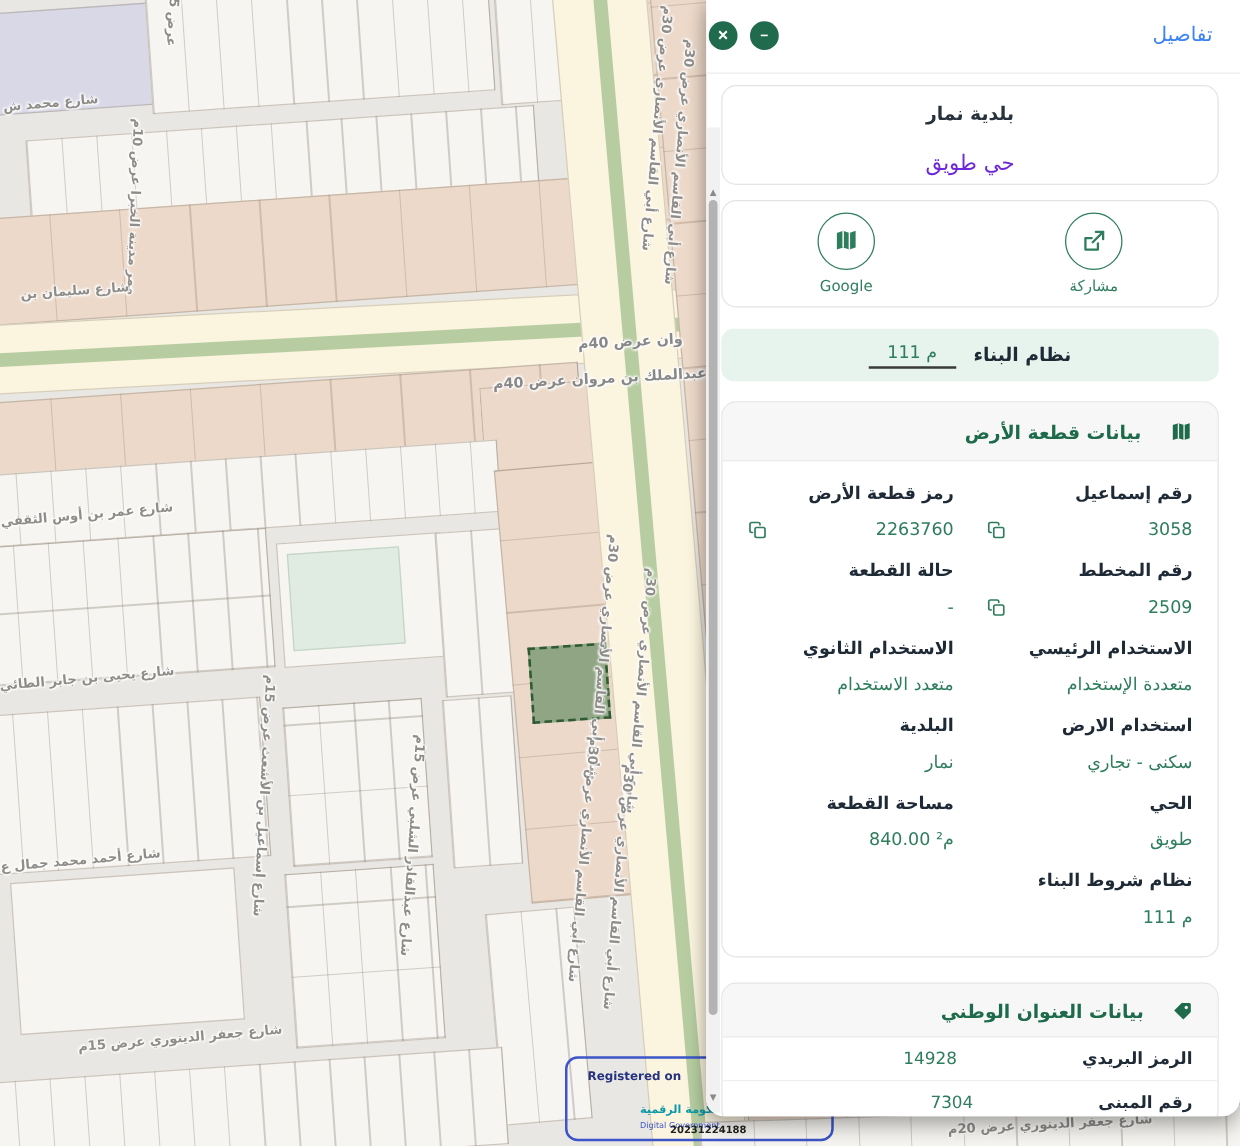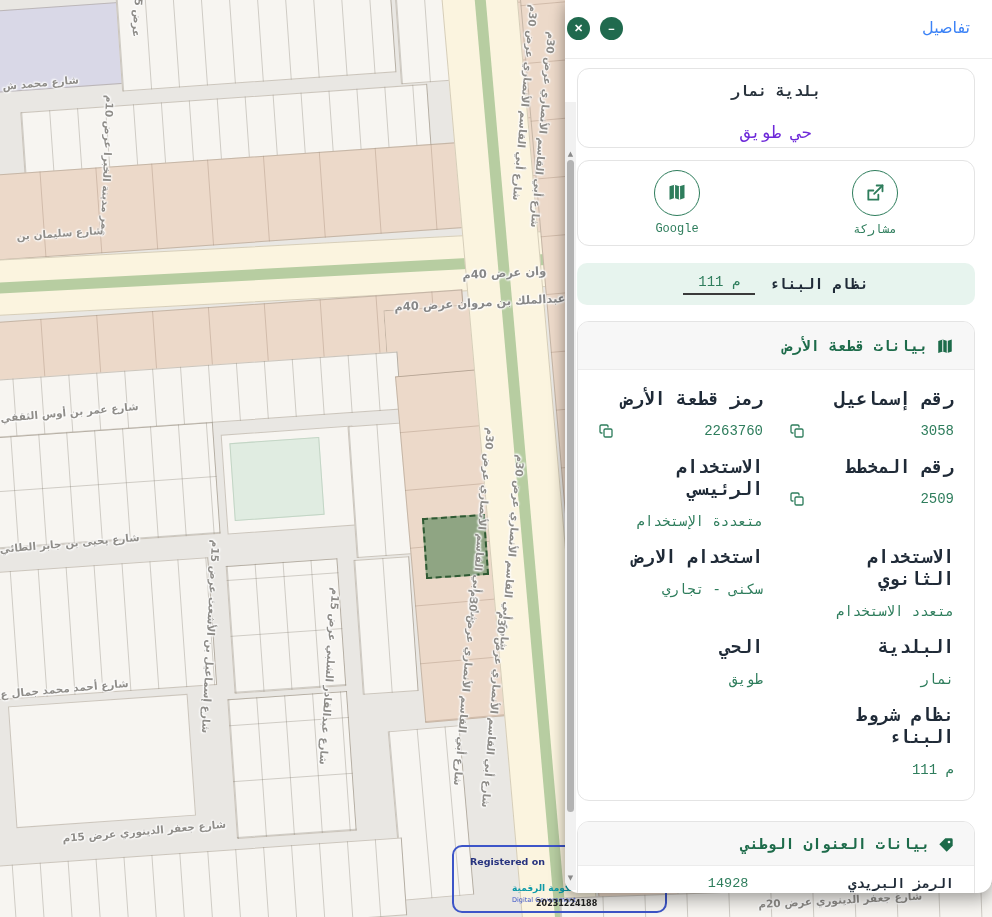--- a/index.html
+++ b/index.html
@@ -40,42 +40,42 @@
   #panel{position:absolute;left:565px;top:0;width:427px;height:893px;background:#fff;z-index:10;
          border-radius:0 0 14px 14px;box-shadow:0 8px 16px rgba(0,0,0,.28),-3px 0 10px rgba(0,0,0,.10);
          overflow:hidden;direction:rtl;}
   #panel-header{position:absolute;top:0;left:0;right:0;height:58px;border-bottom:1px solid #ececec;background:#fff;}
   #panel-title{position:absolute;right:22px;top:18px;font-size:16px;color:#3b82f6;}
   .circle-btn{position:absolute;top:17px;width:23px;height:23px;border-radius:50%;background:#206a4e;color:#fff;
               display:flex;align-items:center;justify-content:center;font-size:11px;font-weight:bold;cursor:pointer;border:none;}
   #btn-close{left:2px;}
   #btn-minimize{left:35px;}
 
-  #panel-content{position:absolute;top:58px;left:0;right:0;bottom:0;padding:8px 17px 0 12px;box-sizing:border-box;font-family:Liberation Mono, monospace;}
+  #panel-content{position:absolute;top:58px;left:0;right:0;bottom:0;padding:8px 17px 0 12px;box-sizing:border-box;}
   .card{border:1px solid #e4e4e4;border-radius:12px;background:#fff;box-sizing:border-box;}
 
   #card-location{margin-top:2px;height:80px;text-align:center;padding-top:13px;margin-bottom:12px;}
   #card-location .muni{font-size:15px;font-weight:bold;color:#28323c;}
   #card-location .dist{font-size:17px;color:#6d28d9;margin-top:21px;}
 
   #card-actions{height:86px;display:flex;flex-direction:row;margin-bottom:17px;}
   .action{flex:1;display:flex;flex-direction:column;align-items:center;justify-content:center;cursor:pointer;}
   .action .ring{width:44px;height:44px;border:1.5px solid #2e7d5c;border-radius:50%;display:flex;align-items:center;justify-content:center;}
   .action .alabel{font-size:12px;color:#2e7d5c;margin-top:6px;}
 
   #banner{height:42px;background:#e7f4ee;border-radius:10px;display:flex;align-items:center;justify-content:center;gap:14px;margin-bottom:16px;}
   #banner .blabel{font-size:15px;font-weight:bold;color:#1f2a37;}
   #banner .bvalue{font-size:14px;color:#2e7d5c;border-bottom:2px solid #3a3a3a;padding:0 15px 3px;direction:rtl;}
 
   .section{border:1px solid #e4e4e4;border-radius:12px;overflow:hidden;margin-bottom:20px;background:#fff;}
-  .sec-head{background:#f7f7f7;border-bottom:1px solid #ececec;padding:15px 20px 13px;display:flex;align-items:center;gap:8px;}
+  .sec-head{background:#f7f7f7;border-bottom:1px solid #ececec;padding:15px 20px 13px;display:flex;align-items:center;gap:23px;}
   .sec-head .st{font-size:15px;font-weight:bold;color:#1d6b4a;}
   .sec-body{padding:18px 20px 6px;display:grid;grid-template-columns:1fr 1fr;column-gap:26px;}
   .cell{margin-bottom:16px;}
-  .cell .flabel{font-size:18px;font-weight:bold;color:#1f2a37;margin-bottom:12px;}
+  .cell .flabel{font-size:14px;font-weight:bold;color:#1f2a37;margin-bottom:12px;}
   .cell .fval{display:flex;align-items:center;justify-content:space-between;min-height:18px;}
   .cell .num{font-size:14px;color:#2e7d5c;}
   .copy-ic{cursor:pointer;flex:none;}
 
   .addr-row{display:flex;align-items:center;direction:rtl;padding:9px 20px;border-top:1px solid #efefef;}
   .addr-row:first-child{border-top:none;}
   .addr-label{font-size:13.5px;font-weight:bold;color:#1f2a37;}
   .addr-val{font-size:13.5px;color:#2e7d5c;margin-right:100px;}
 
   
@@ -237,20 +237,26 @@
               <div class="flabel">رقم المخطط</div>
               <div class="fval">
                 <span class="num">2509</span>
                 <svg class="copy-ic" width="16" height="16" viewBox="0 0 24 24" fill="none" stroke="#2e7d5c" stroke-width="2" stroke-linecap="round" stroke-linejoin="round">
                   <rect x="9" y="9" width="12" height="12" rx="2"></rect>
                   <path d="M6 15 H5 a2 2 0 0 1 -2 -2 V5 a2 2 0 0 1 2 -2 h8 a2 2 0 0 1 2 2 v1"></path>
                 </svg>
               </div>
             </div>
             <div class="cell">
+              <div class="flabel">حالة القطعة</div>
+              <div class="fval">
+                <span class="num">-</span>
+              </div>
+            </div>
+            <div class="cell">
               <div class="flabel">الاستخدام الرئيسي</div>
               <div class="fval">
                 <span class="num">متعددة الإستخدام</span>
               </div>
             </div>
             <div class="cell">
               <div class="flabel">الاستخدام الثانوي</div>
               <div class="fval">
                 <span class="num">متعدد الاستخدام</span>
               </div>
@@ -264,20 +270,26 @@
             <div class="cell">
               <div class="flabel">البلدية</div>
               <div class="fval">
                 <span class="num">نمار</span>
               </div>
             </div>
             <div class="cell">
               <div class="flabel">الحي</div>
               <div class="fval">
                 <span class="num">طويق</span>
+              </div>
+            </div>
+            <div class="cell">
+              <div class="flabel">مساحة القطعة</div>
+              <div class="fval">
+                <span class="num" dir="ltr">840.00 م²</span>
               </div>
             </div>
             <div class="cell">
               <div class="flabel">نظام شروط البناء</div>
               <div class="fval">
                 <span class="num">م 111</span>
               </div>
             </div>
           </div>
       </div>

